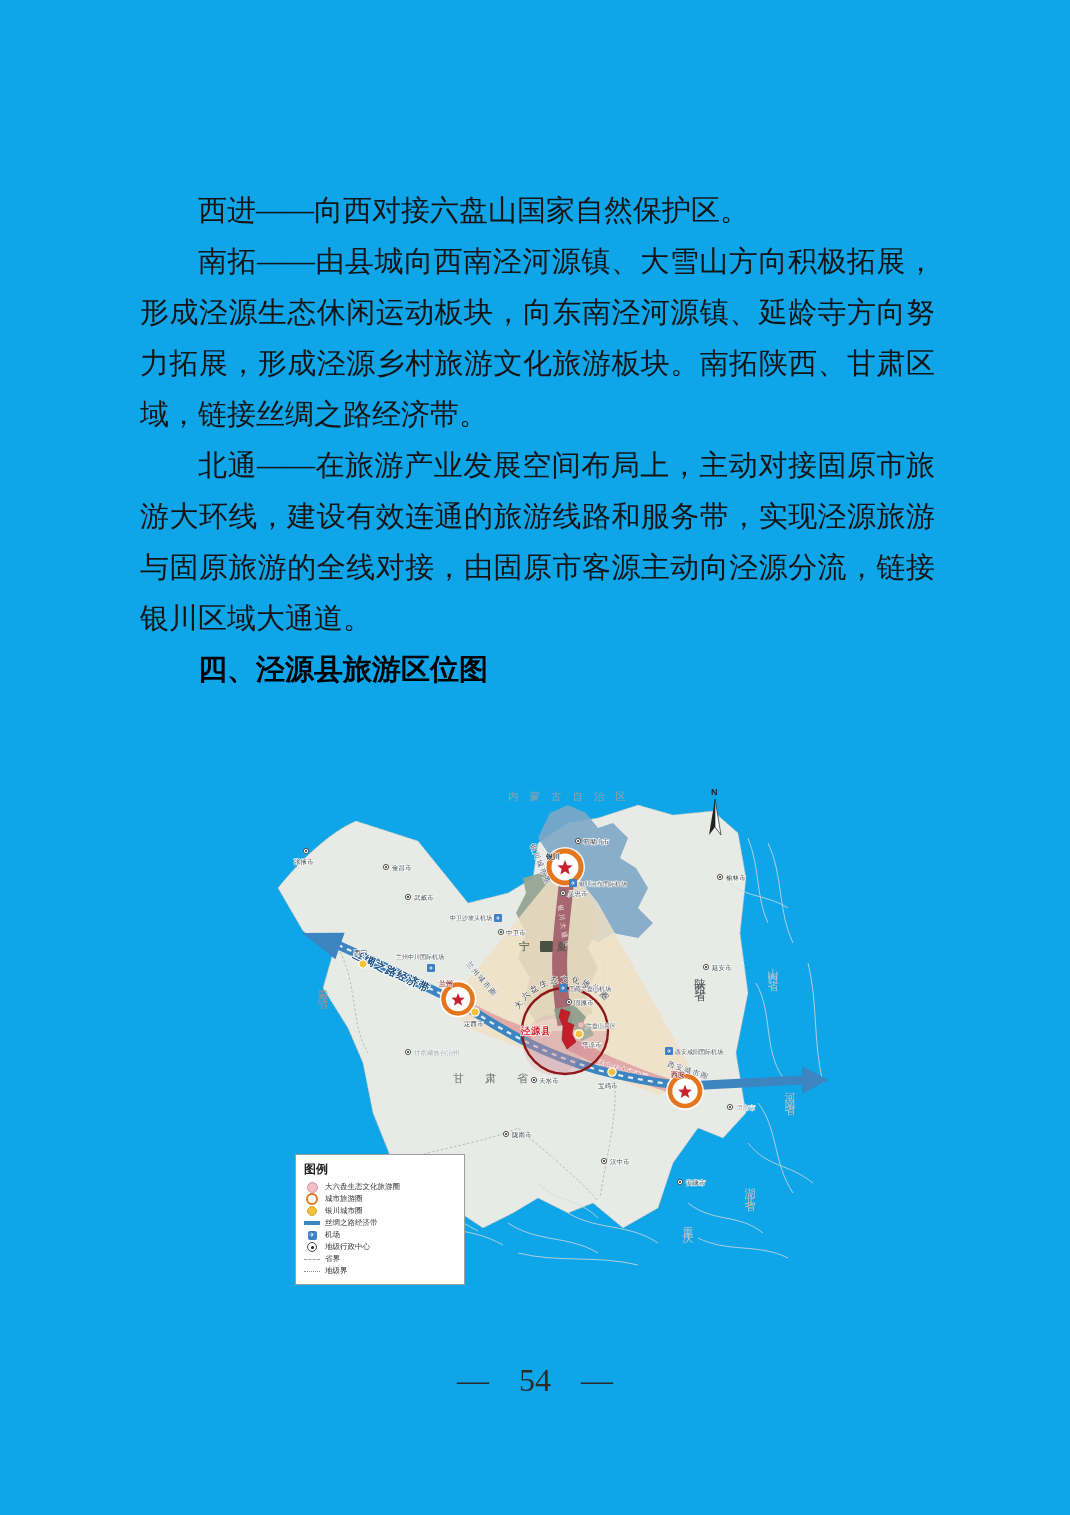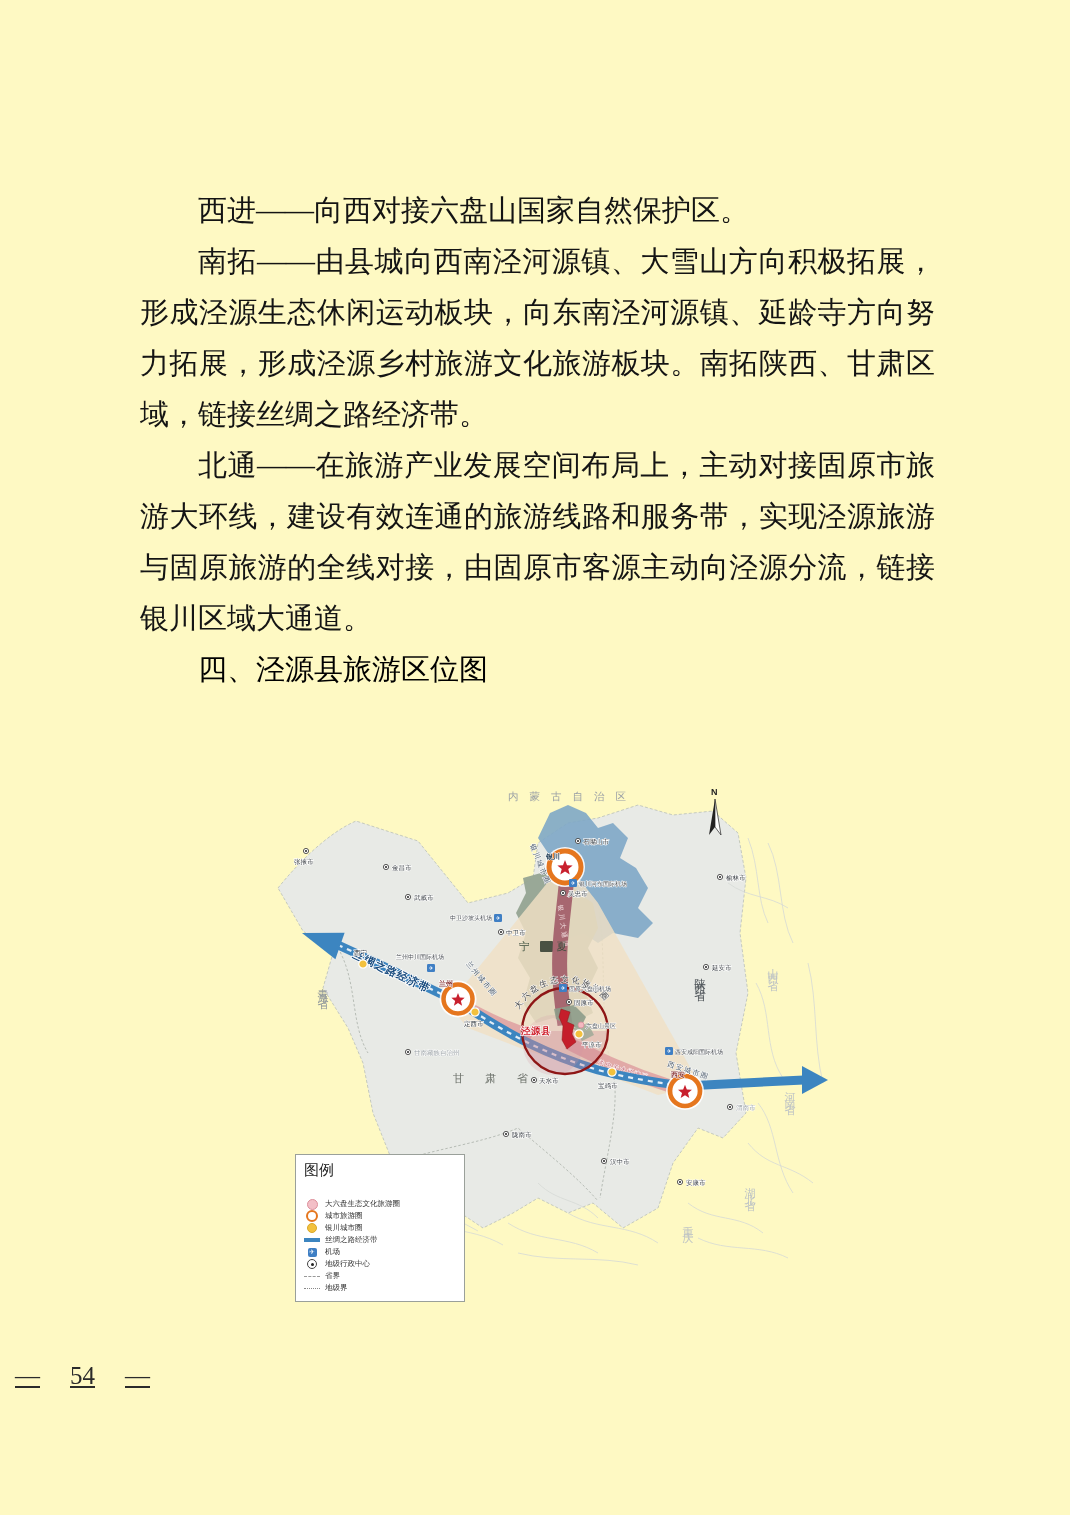--- a/index.html
+++ b/index.html
@@ -1,56 +1,56 @@
 <!DOCTYPE html>
 <html><head>
 <meta charset="utf-8">
 <style>
   html,body{margin:0;padding:0;background:#ffffff;}
-  .page{position:relative;width:1070px;height:1515px;background:#fef9c3;overflow:hidden;
+  .page{position:relative;width:1070px;height:1515px;background:#0ea5e9;overflow:hidden;
         font-family:"Liberation Serif",serif;}
   .body-text{position:absolute;left:140px;top:185px;width:795px;font-size:29px;line-height:51px;
         color:#141414;text-align:justify;}
   .body-text p{margin:0;text-indent:2em;}
   .body-text h2{margin:0;text-indent:2em;font-family:"Liberation Sans",sans-serif;
-        font-size:29px;font-weight:normal;line-height:51px;color:#000;}
+        font-size:29px;font-weight:bold;line-height:51px;color:#000;}
   .map-figure{position:absolute;left:268px;top:783px;width:564px;height:486px;}
   svg{display:block;}
   svg text{font-family:"Liberation Sans",sans-serif;}
   .mlbl{font-size:6.5px;fill:#3b4046;paint-order:stroke;stroke:#ffffff;stroke-width:1.1px;}
   .mlbl-s{font-size:6px;fill:#4a4f54;paint-order:stroke;stroke:#ffffff;stroke-width:1px;}
   .faint-lbl{font-size:6.5px;fill:#9aa1a5;paint-order:stroke;stroke:#ffffff;stroke-width:0.8px;}
   .hub-lbl{font-size:7px;font-weight:bold;fill:#8b3a3a;paint-order:stroke;stroke:#ffffff;stroke-width:1px;}
   .hub-lbl-b{font-size:7px;font-weight:bold;fill:#1c3850;paint-order:stroke;stroke:#fff;stroke-width:1px;}
   .prov-v{font-size:11px;letter-spacing:5px;fill:#8d959b;writing-mode:vertical-rl;text-orientation:upright;}
   .prov-v-dark{font-size:11.5px;letter-spacing:6px;fill:#4c5257;writing-mode:vertical-rl;text-orientation:upright;}
   .prov-v-faint{font-size:11px;letter-spacing:6px;fill:#bcc2c5;writing-mode:vertical-rl;text-orientation:upright;}
   .arc-lbl{font-size:7.2px;fill:#4a5a6a;letter-spacing:1.5px;paint-order:stroke;stroke:#fff;stroke-width:0.9px;}
   .county-lbl{font-size:9.5px;font-weight:bold;fill:#cf1f2c;paint-order:stroke;stroke:#ffffff;stroke-width:1.4px;letter-spacing:0.5px;}
   .silk-lbl{font-size:11px;font-weight:bold;fill:#1a4d80;letter-spacing:1px;paint-order:stroke;stroke:#fff;stroke-width:1.6px;}
   .corr-lbl{font-size:6.5px;fill:#f0dede;letter-spacing:2.5px;}
   .corr-lbl2{font-size:6px;fill:#c06070;letter-spacing:1.5px;paint-order:stroke;stroke:#fff;stroke-width:0.8px;}
   .legend{position:absolute;left:27px;top:371px;width:152px;background:#ffffff;
         border:1px solid #9aa09a;padding:6px 8px 7px 8px;font-family:"Liberation Sans",sans-serif;}
-  .legend .lg-title{font-size:15px;font-weight:normal;color:#222;margin-bottom:18px;}
+  .legend .lg-title{font-size:12px;font-weight:bold;color:#222;margin-bottom:3px;}
   .lg-row{display:flex;align-items:center;gap:5px;height:12px;}
   .lg-row .lg-label{font-size:7.5px;color:#333;white-space:nowrap;}
   .lg-ico{flex:0 0 16px;display:flex;align-items:center;justify-content:center;}
   .lg-pink{width:9px;height:9px;border-radius:50%;background:#f3bfc7;border:1px solid #dd8f9b;}
   .lg-oring{width:8px;height:8px;border-radius:50%;border:2.5px solid #e5761e;background:#fff;}
   .lg-ydot{width:8px;height:8px;border-radius:50%;background:#f3c13d;border:1px solid #d8a82a;}
   .lg-bline{width:16px;height:4px;background:#3c85c0;}
   .lg-apt{width:9px;height:9px;background:#3f7fc4;border-radius:2px;display:flex;align-items:center;justify-content:center;}
   .lg-apt i{font-style:normal;font-size:6.5px;color:#fff;line-height:1;}
   .lg-adm{width:8px;height:8px;border:1px solid #444;border-radius:50%;background:#fff;
         display:flex;align-items:center;justify-content:center;}
   .lg-adm i{width:3px;height:3px;border-radius:50%;background:#222;}
   .lg-dash{width:16px;height:0;border-top:1.5px dashed #999;}
   .lg-dashdot{width:16px;height:0;border-top:1.5px dotted #888;}
-  .footer{position:absolute;left:0;top:1362px;width:100%;text-align:left;font-size:25px;color:#2b2b2b;text-decoration:underline;}
+  .footer{position:absolute;left:0;top:1362px;width:100%;text-align:center;font-size:32px;color:#2b2b2b;}
   .footer span{margin:0 15px;}
 </style>
 </head>
 <body>
 
 <div class="page">
 
   <div class="body-text">
     <p>西进——向西对接六盘山国家自然保护区。</p>
     <p>南拓——由县城向西南泾河源镇、大雪山方向积极拓展，形成泾源生态休闲运动板块，向东南泾河源镇、延龄寺方向努力拓展，形成泾源乡村旅游文化旅游板块。南拓陕西、甘肃区域，链接丝绸之路经济带。</p>

